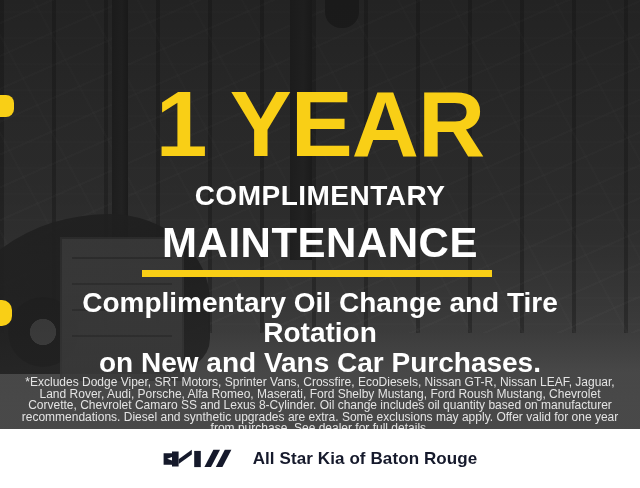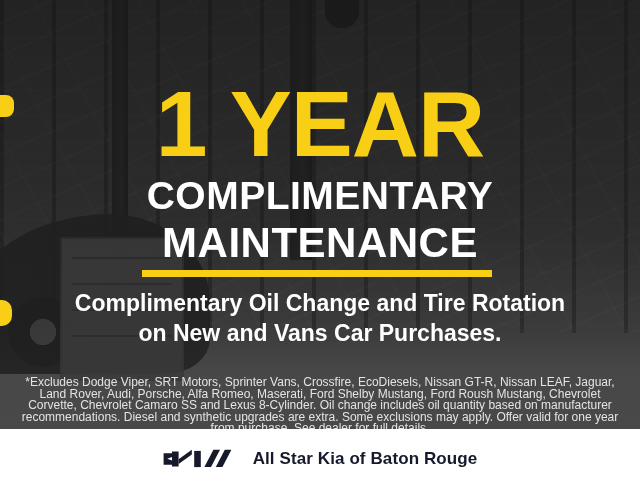--- a/index.html
+++ b/index.html
@@ -151,21 +151,21 @@
   }
   .headline-sub1, .headline-sub2 {
     position: absolute;
     left: 0; right: 0;
     color: #ffffff;
     font-weight: 700;
     white-space: nowrap;
   }
   .headline-sub1 {
     top: 177px;
-    font-size: 39px;
+    font-size: 28px;
     line-height: 38px;
     letter-spacing: .5px;
   }
   .headline-sub2 {
     top: 221px;
     font-size: 42px;
     line-height: 44px;
     letter-spacing: .5px;
   }
   .rule {
@@ -174,21 +174,21 @@
     left: 142px;
     width: 350px;
     height: 7px;
     background: #f9cf16;
   }
   .subhead {
     position: absolute;
     top: 288px;
     left: 26px; right: 26px;
     color: #ffffff;
-    font-size: 23px;
+    font-size: 28px;
     line-height: 30px;
     font-weight: 700;
     text-align: center;
   }
   .disclaimer {
     position: absolute;
     top: 377px;
     left: 18px; right: 18px;
     color: #e4e4e4;
     font-size: 12px;

